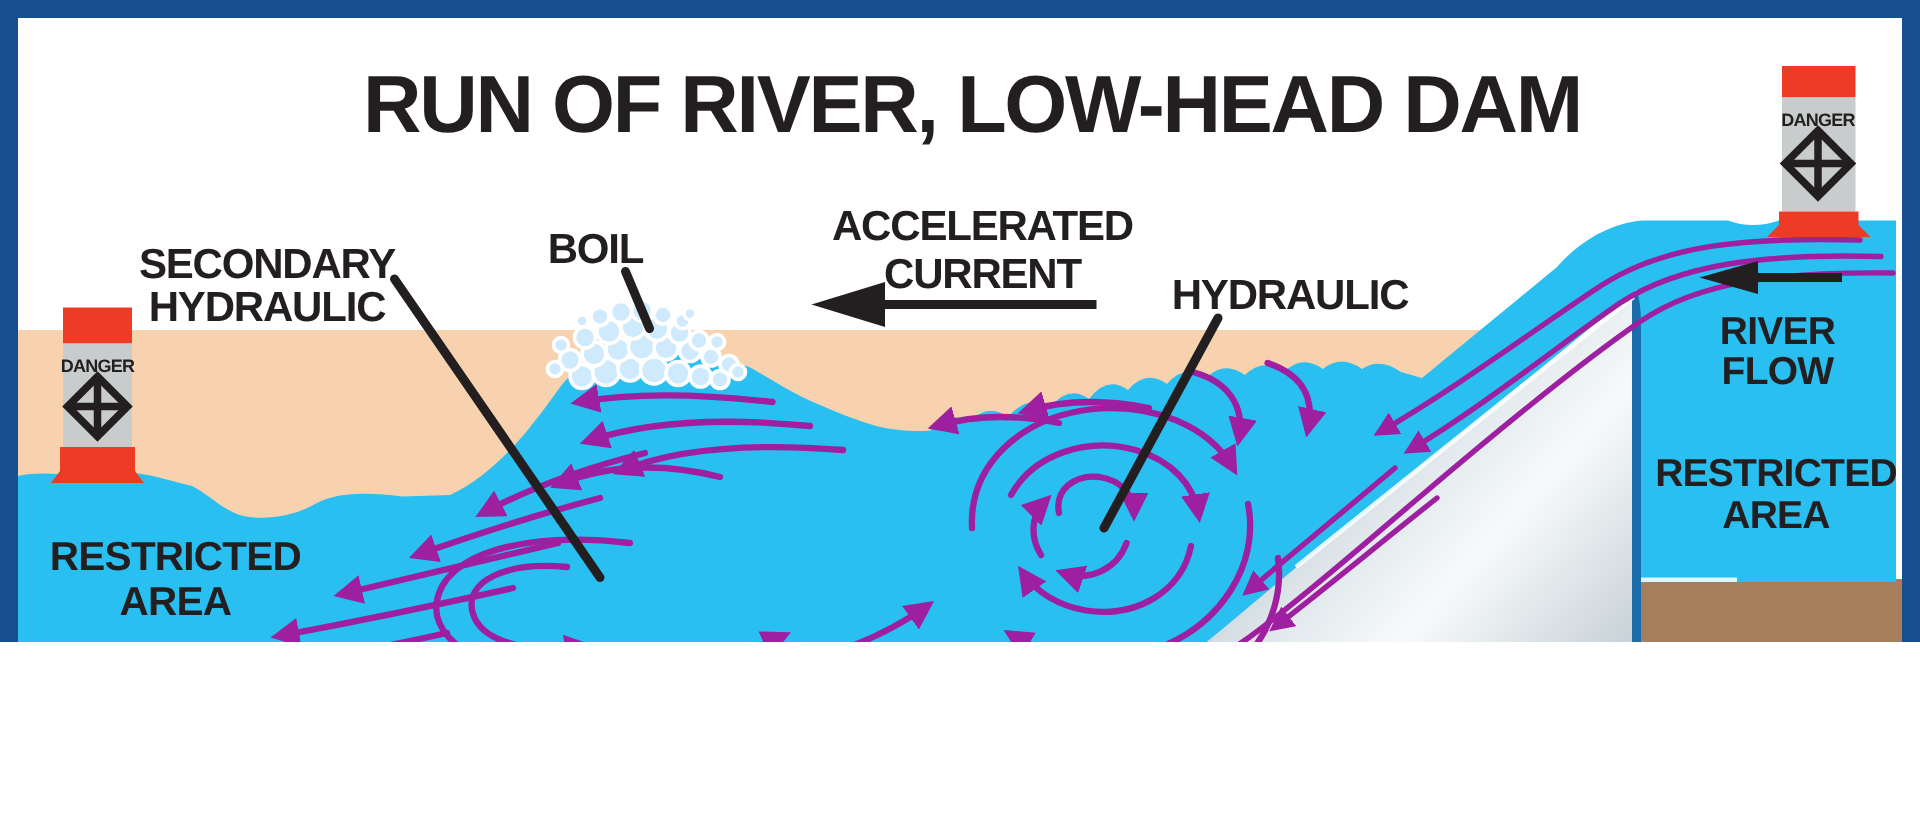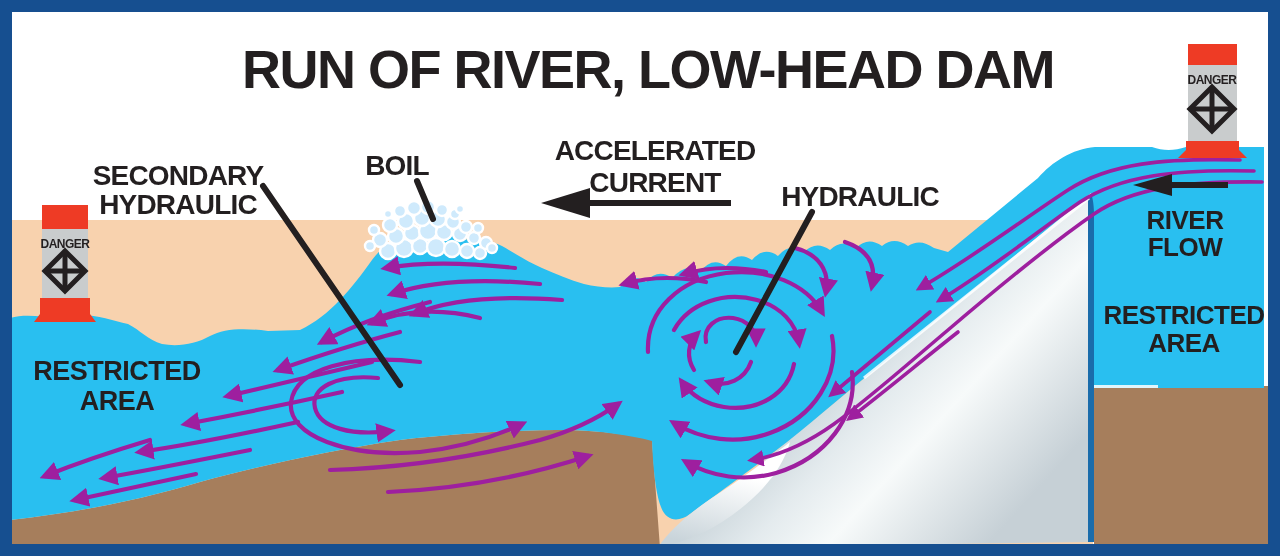--- a/index.html
+++ b/index.html
@@ -1,16 +1,16 @@
 <!DOCTYPE html>
 <html><head>
 <meta charset="utf-8">
 <style>
   html,body{margin:0;padding:0;background:#ffffff;}
-  .stage{width:1280px;height:556px;position:relative;font-family:"Liberation Sans",sans-serif;}
+  .stage{width:1280px;height:428px;position:relative;font-family:"Liberation Sans",sans-serif;}
   svg{display:block;}
   text{font-family:"Liberation Sans",sans-serif;fill:#231f20;}
   .title{font-weight:bold;font-size:54px;letter-spacing:-1.5px;}
   .lbl{font-weight:bold;font-size:28px;letter-spacing:-0.8px;}
   .lbl-sm{font-weight:bold;font-size:26px;letter-spacing:-0.5px;}
   .lbl-rst{font-weight:bold;font-size:27px;letter-spacing:-0.5px;}
   .danger{font-weight:bold;font-size:12px;letter-spacing:-0.5px;}
 </style>
 </head>
 <body>

